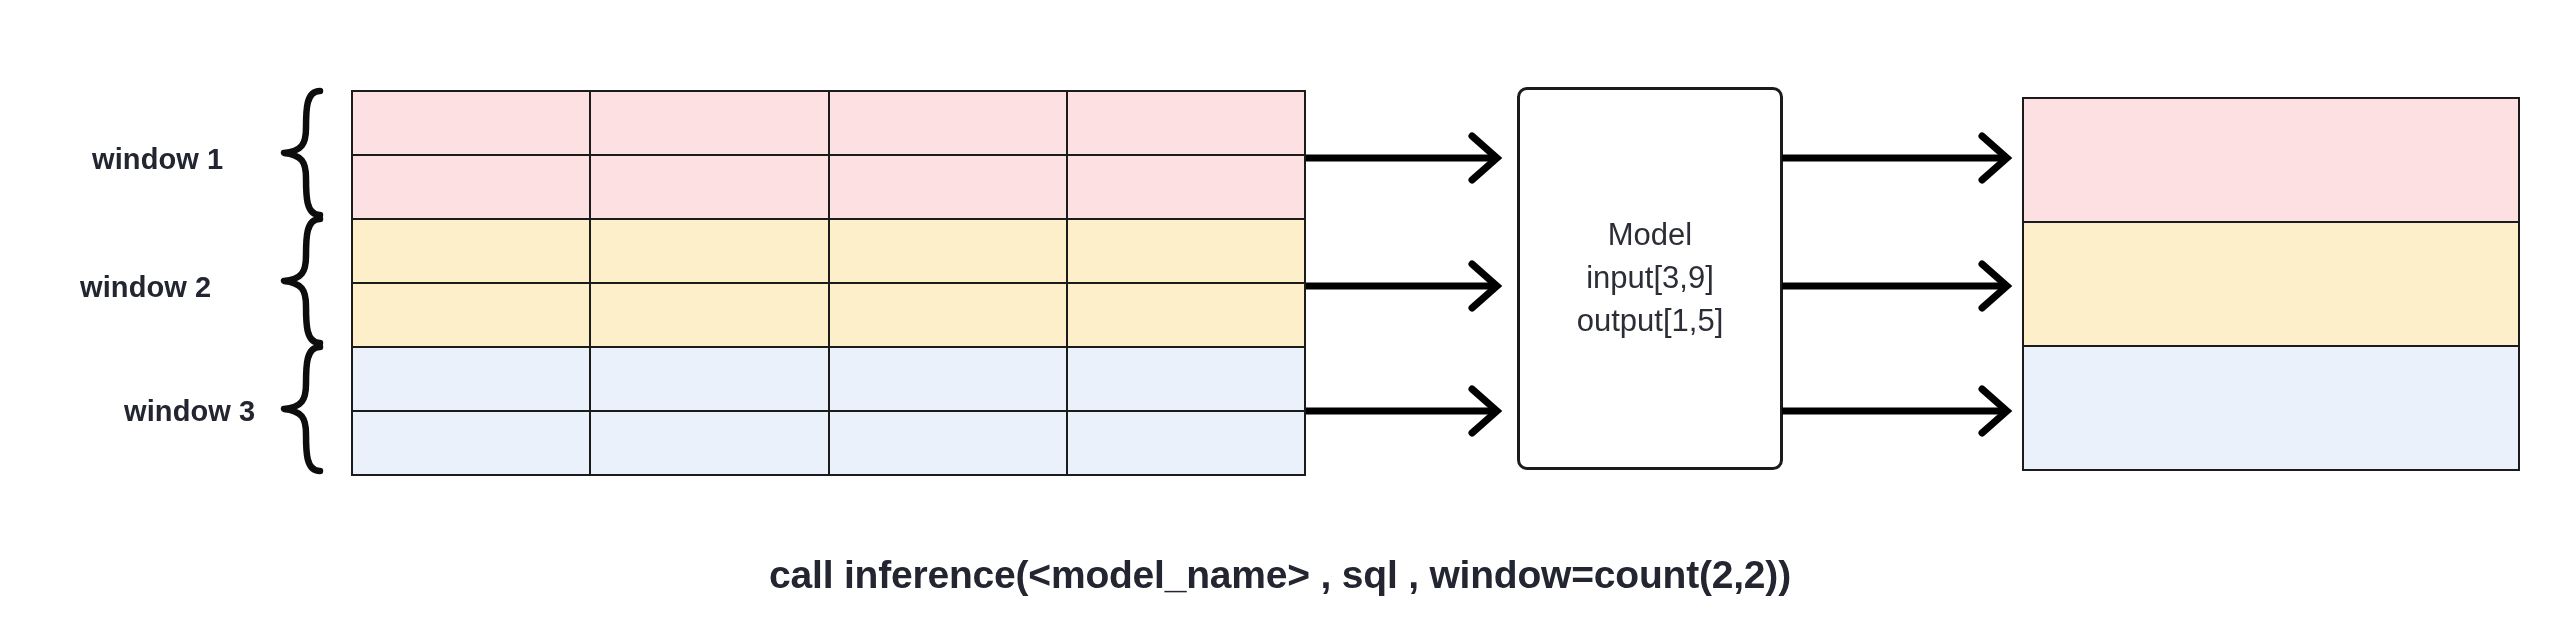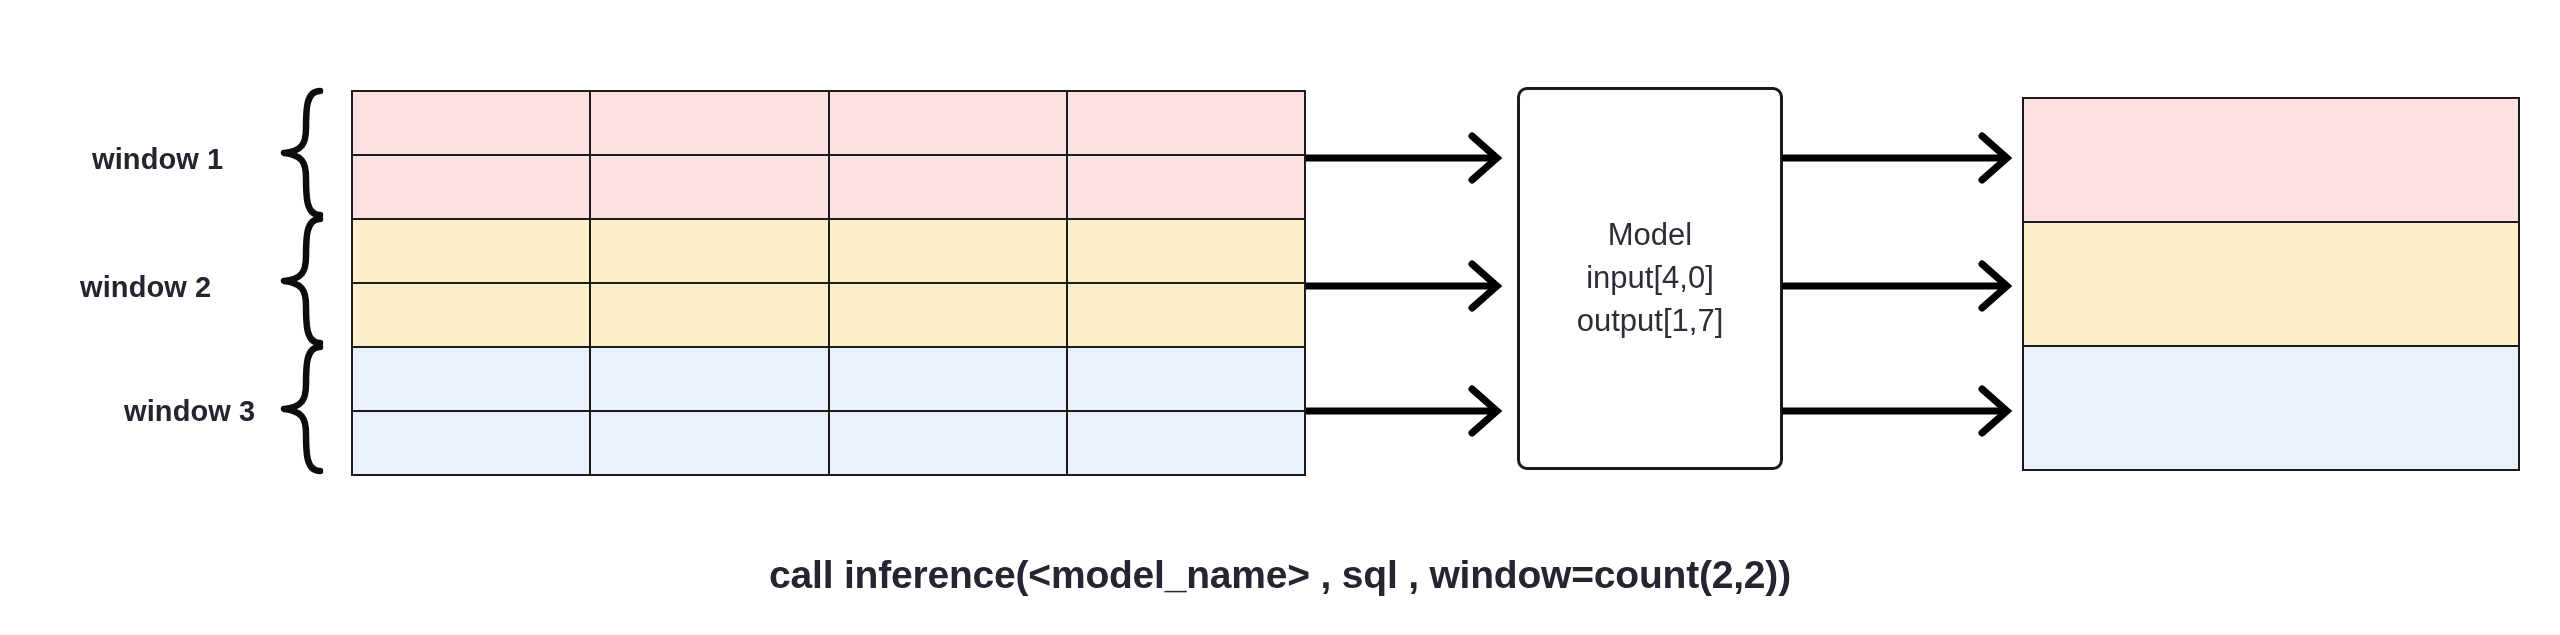--- a/index.html
+++ b/index.html
@@ -217,22 +217,22 @@
   </div>
   <div class="arrow arrow-in arrow-r3">
     <svg viewBox="0 0 208 60" preserveAspectRatio="none" aria-hidden="true">
       <line x1="2" y1="30" x2="188" y2="30" stroke="#000" stroke-width="7"></line>
       <polyline points="168,8 193,30 168,52" fill="none" stroke="#000" stroke-width="7" stroke-linecap="round" stroke-linejoin="miter"></polyline>
     </svg>
   </div>
 
   <div id="model-box">
     <div class="model-line">Model</div>
-    <div class="model-line">input[4,0]</div>
-    <div class="model-line">output[1,7]</div>
+    <div class="model-line">input[3,9]</div>
+    <div class="model-line">output[1,5]</div>
   </div>
 
   <div class="arrow arrow-out arrow-r1">
     <svg viewBox="0 0 242 60" preserveAspectRatio="none" aria-hidden="true">
       <line x1="2" y1="30" x2="222" y2="30" stroke="#000" stroke-width="7"></line>
       <polyline points="202,8 227,30 202,52" fill="none" stroke="#000" stroke-width="7" stroke-linecap="round" stroke-linejoin="miter"></polyline>
     </svg>
   </div>
   <div class="arrow arrow-out arrow-r2">
     <svg viewBox="0 0 242 60" preserveAspectRatio="none" aria-hidden="true">

